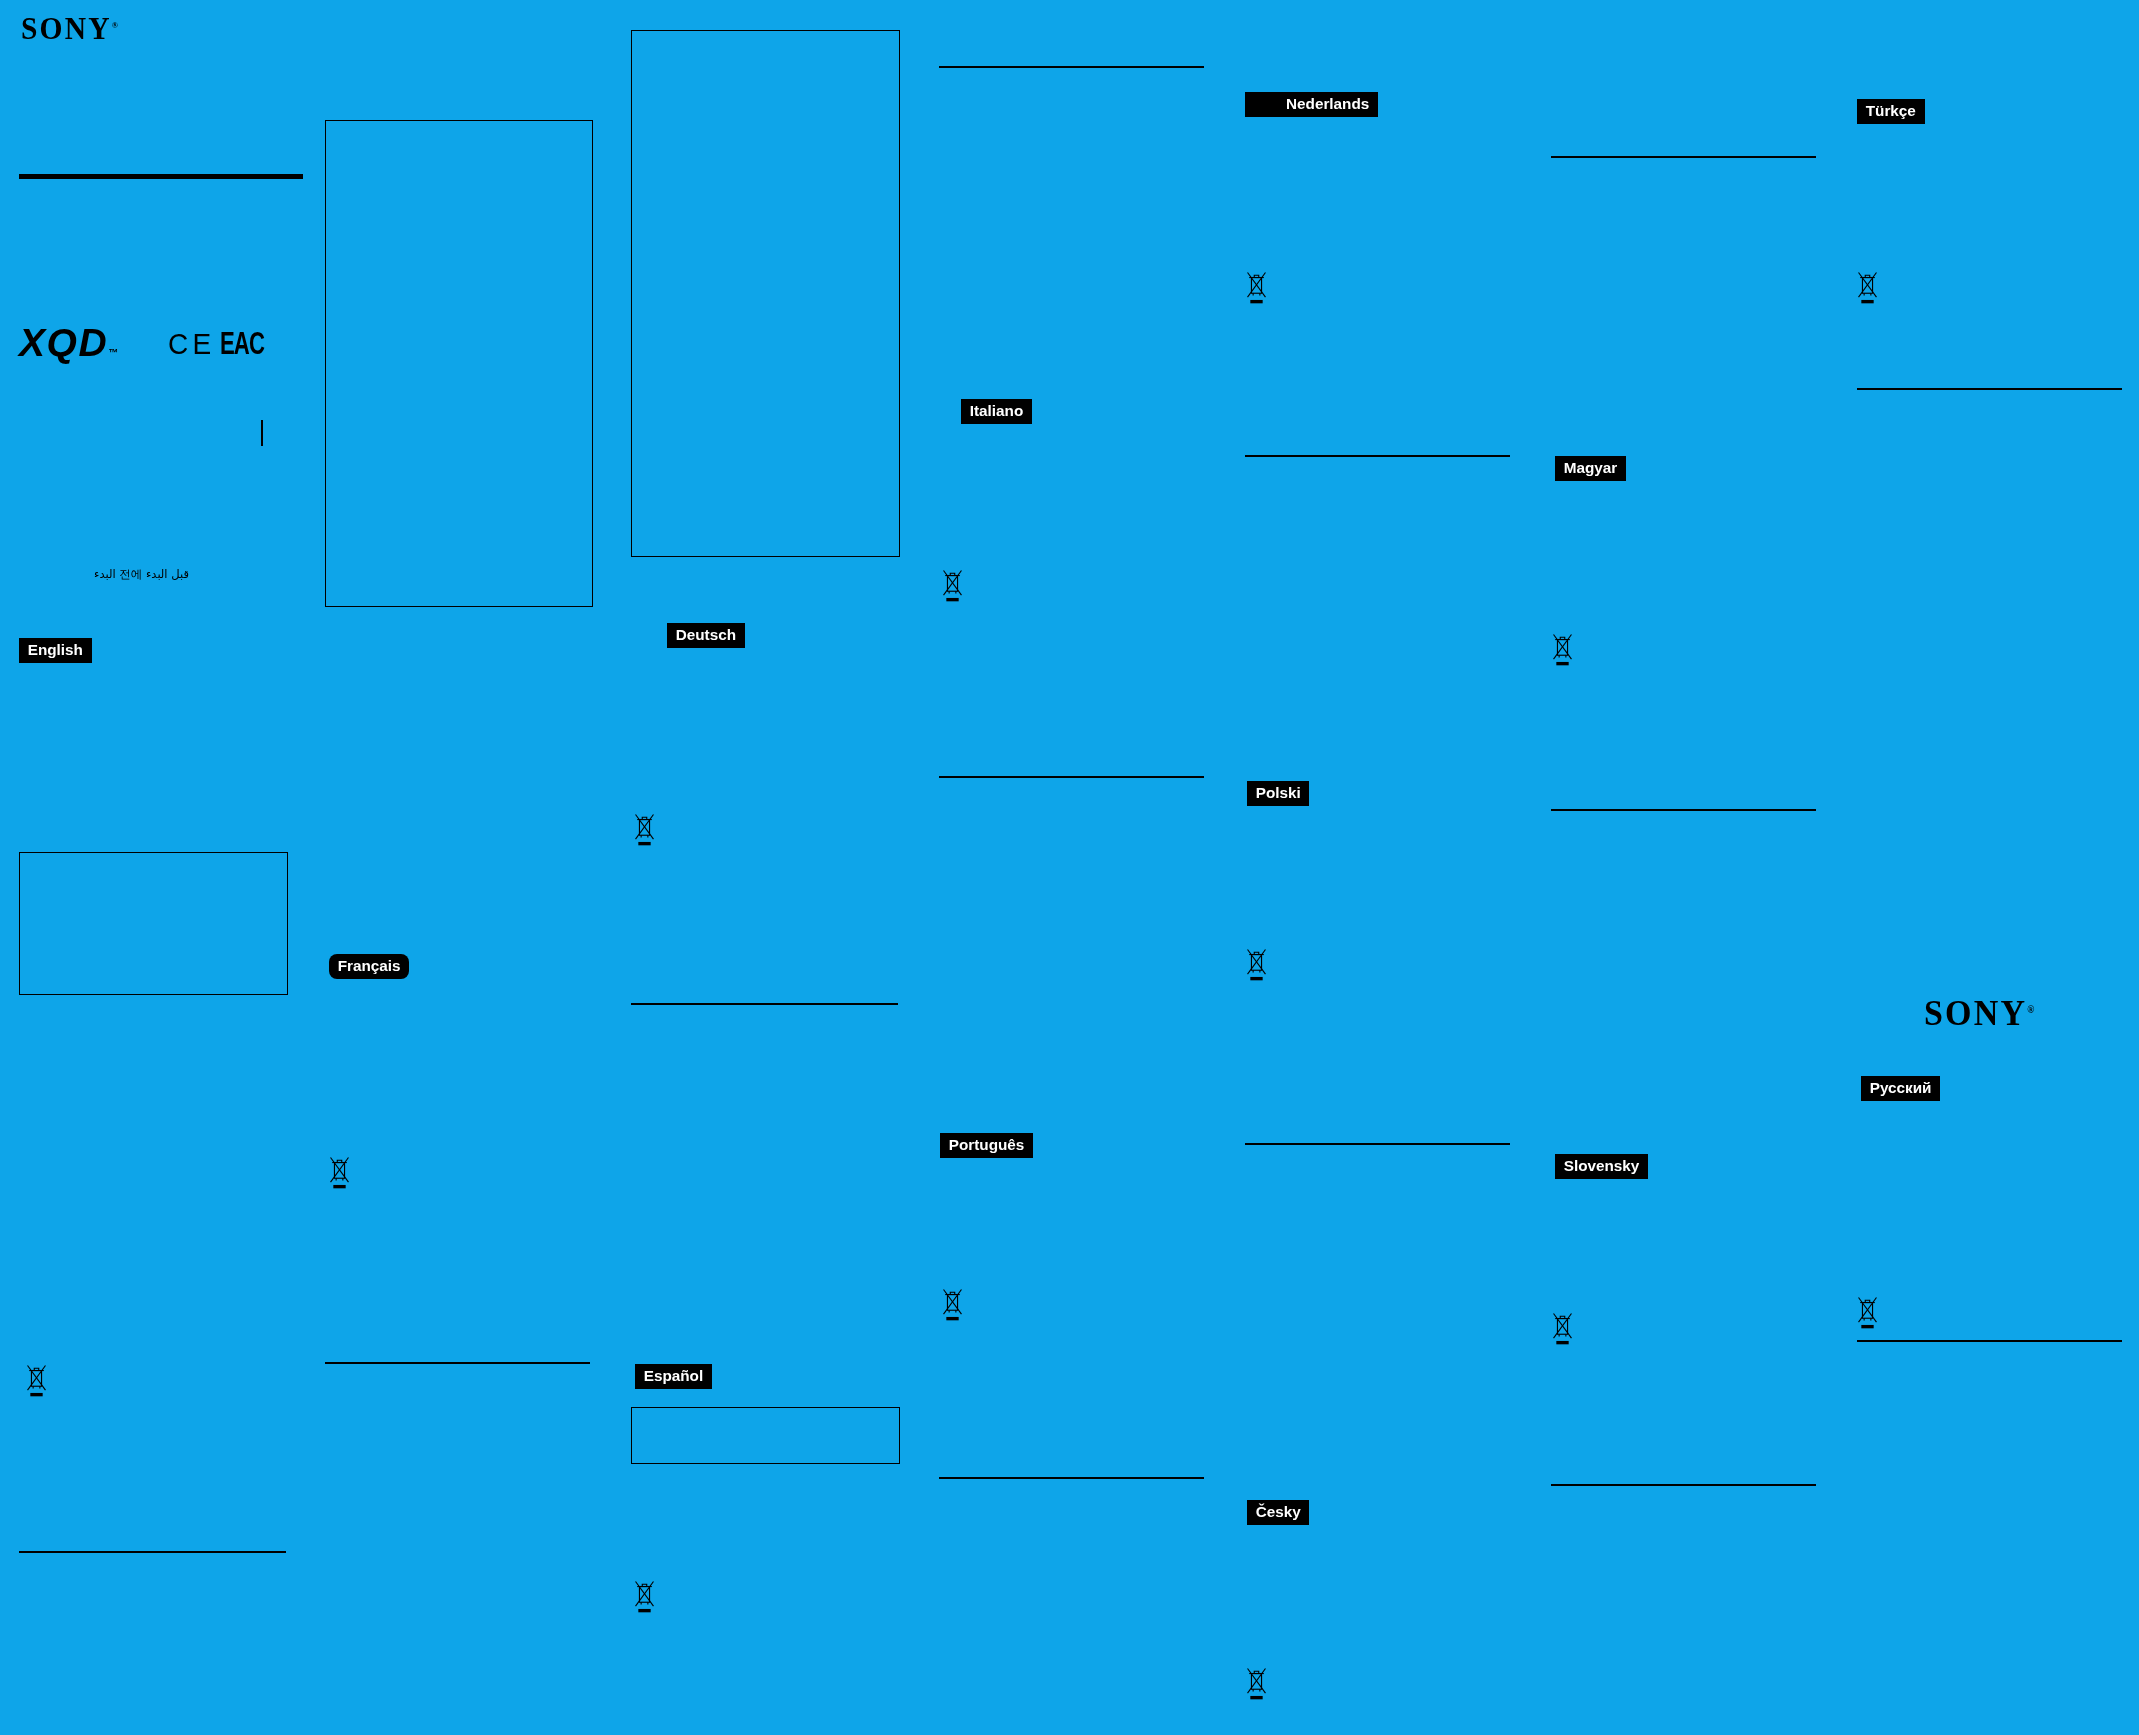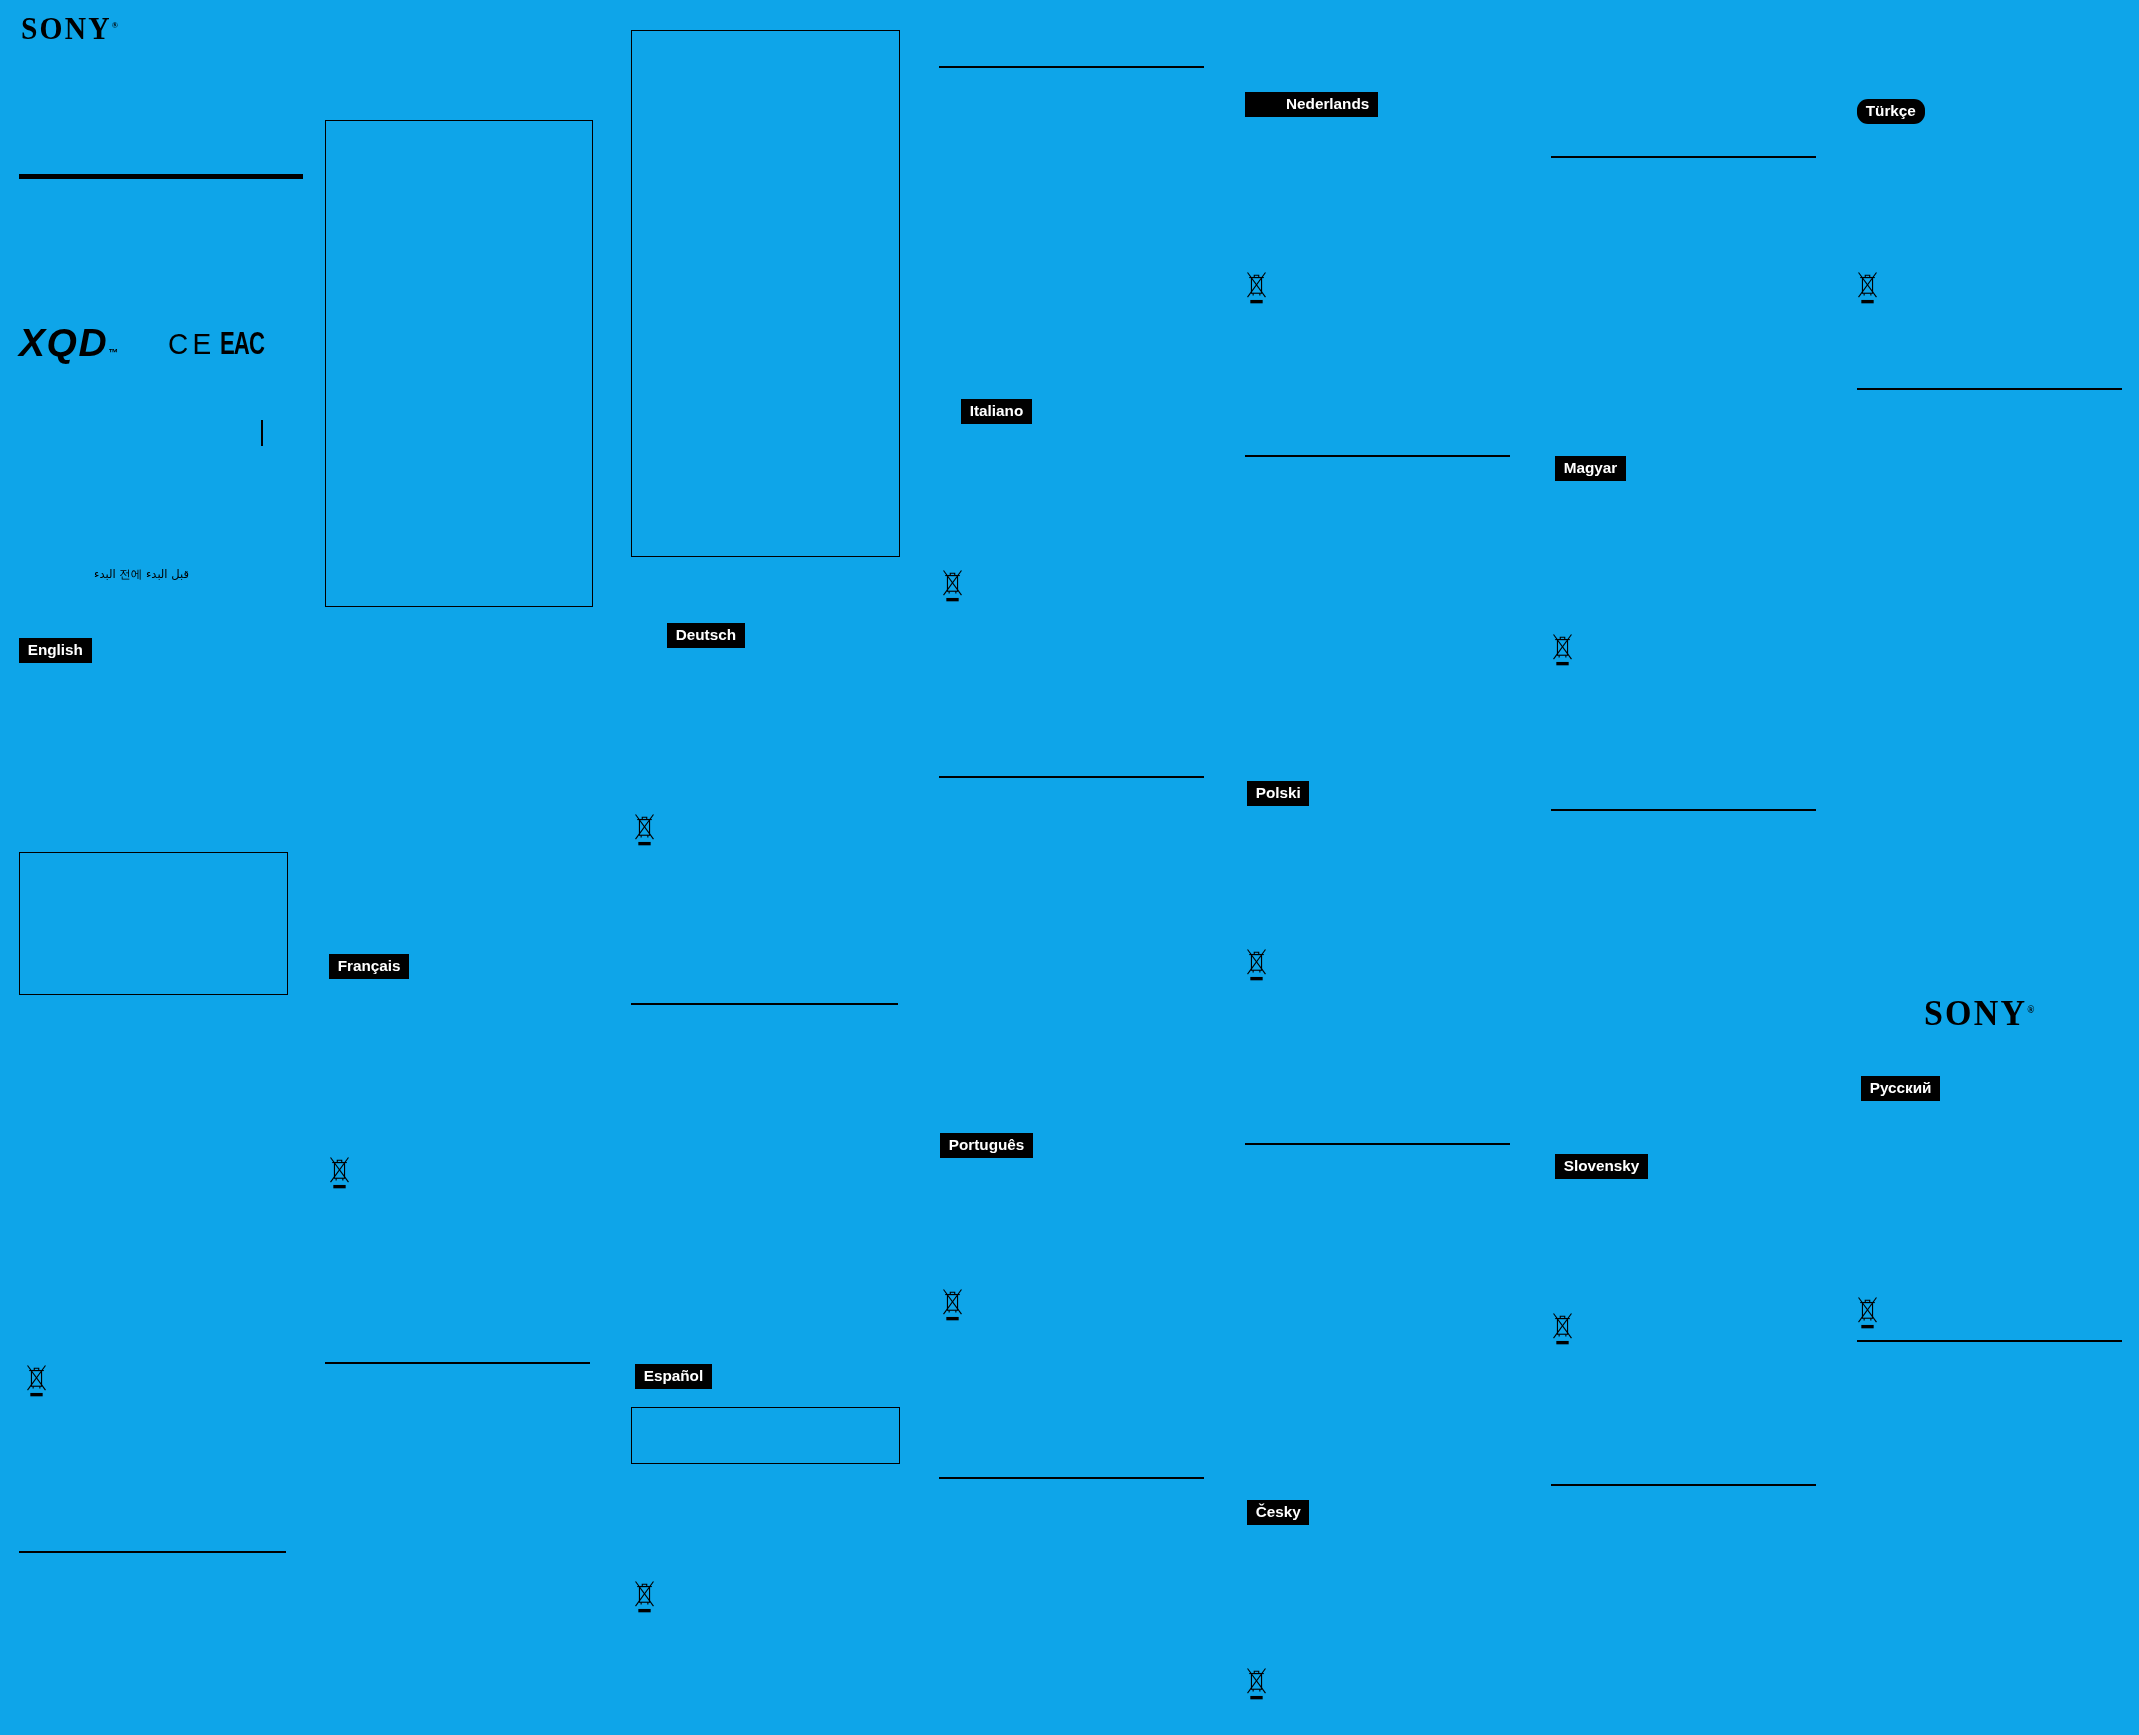--- a/index.html
+++ b/index.html
@@ -80,31 +80,31 @@
 
   <div class="abs xqd-logo" style="left:19px;top:321px;font-size:39px;"><span>XQD</span><span class="tm">™</span></div>
   <div class="abs ce-mark" style="left:168px;top:328px;font-size:28px;">CE</div>
   <div class="abs eac-mark" style="left:220px;top:326px;font-size:27px;">EAC</div>
 
   <div class="vtick" style="left:261px;top:420px;height:26px;"></div>
 
   <div class="abs note" style="left:94px;top:567px;">البدء 전에 قبل البدء</div>
 
   <div class="lang-label" style="left:19px;top:638px;">English</div>
-  <div class="lang-label" style="left:329px;top:954px;">Français</div>
+  <div class="lang-label" style="left:329px;top:954px;border-radius:8px;">Français</div>
   <div class="lang-label" style="left:652px;top:623px;margin-left:15px;">Deutsch</div>
   <div class="lang-label" style="left:635px;top:1364px;">Español</div>
   <div class="lang-label" style="left:940px;top:399px;margin-left:21px;">Italiano</div>
   <div class="lang-label" style="left:940px;top:1133px;">Português</div>
   <div class="lang-label" style="left:1245px;top:92px;padding-left:41px;">Nederlands</div>
   <div class="lang-label" style="left:1247px;top:781px;">Polski</div>
   <div class="lang-label" style="left:1247px;top:1500px;">Česky</div>
   <div class="lang-label" style="left:1555px;top:456px;">Magyar</div>
   <div class="lang-label" style="left:1555px;top:1154px;">Slovensky</div>
-  <div class="lang-label" style="left:1857px;top:99px;border-radius:11px;">Türkçe</div>
+  <div class="lang-label" style="left:1857px;top:99px;">Türkçe</div>
   <div class="lang-label" style="left:1861px;top:1076px;">Русский</div>
 
   <div class="box" style="left:19px;top:852px;width:267px;height:141px;"></div>
   <div class="box" style="left:325px;top:120px;width:266px;height:485px;"></div>
   <div class="box" style="left:631px;top:30px;width:267px;height:525px;"></div>
   <div class="box" style="left:631px;top:1407px;width:267px;height:55px;"></div>
 
   <div class="hline" style="left:19px;top:1551px;width:267px;"></div>
   <div class="hline" style="left:325px;top:1362px;width:265px;"></div>
   <div class="hline" style="left:631px;top:1003px;width:267px;"></div>

